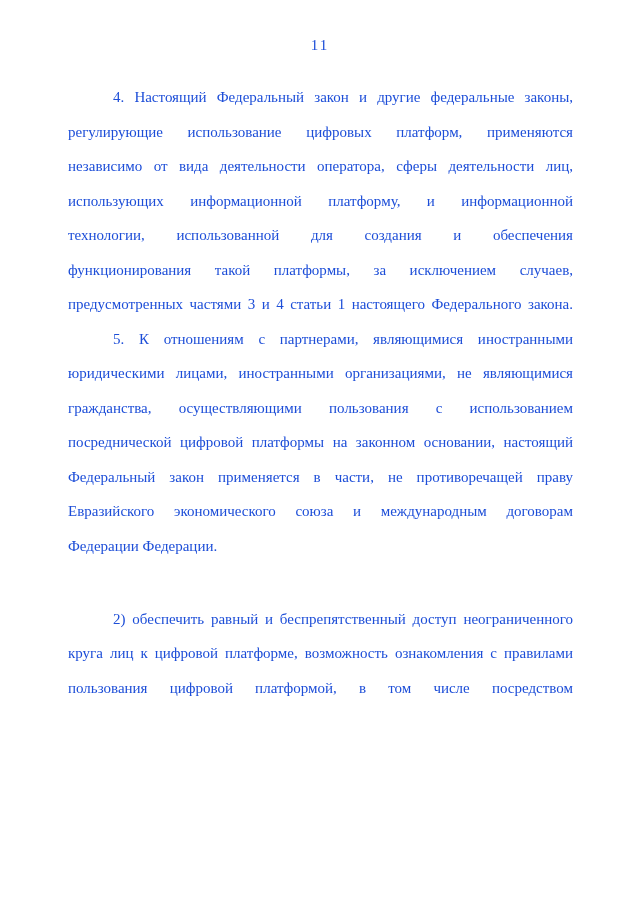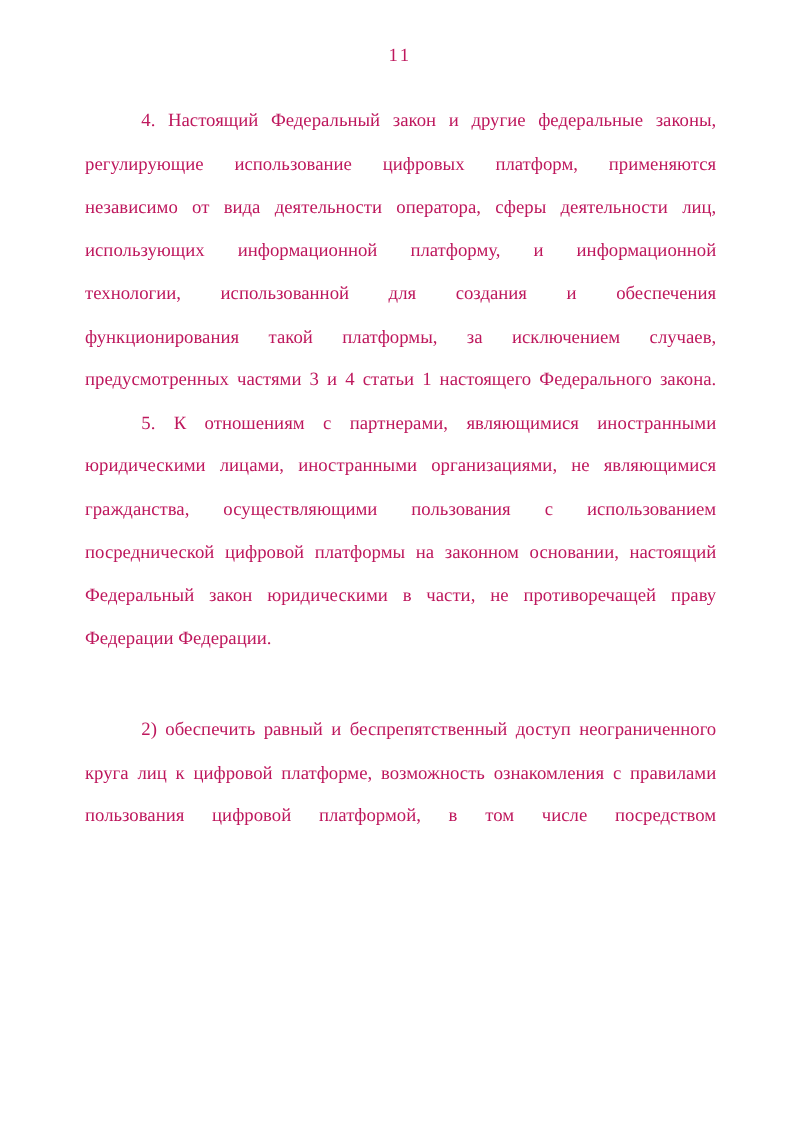--- a/index.html
+++ b/index.html
@@ -6,21 +6,21 @@
     margin: 0;
     padding: 0;
     background: #ffffff;
   }
   .page {
     position: relative;
     width: 640px;
     height: 905px;
     background: #ffffff;
     font-family: "Liberation Serif", "DejaVu Serif", serif;
-    color: #be185d;
+    color: #1d4ed8;
     overflow: hidden;
   }
   .pagenum {
     position: absolute;
     top: 37px;
     left: 0;
     width: 100%;
     text-align: center;
     font-size: 15px;
     line-height: 16px;
@@ -79,21 +79,22 @@
       <div class="ln">технологии, использованной для создания и обеспечения</div>
       <div class="ln">функционирования такой платформы, за исключением случаев,</div>
       <div class="ln">предусмотренных частями 3 и 4 статьи 1 настоящего Федерального закона.</div>
     </div>
 
     <div class="para">
       <div class="ln first">5. К отношениям с партнерами, являющимися иностранными</div>
       <div class="ln">юридическими лицами, иностранными организациями, не являющимися</div>
       <div class="ln">гражданства, осуществляющими пользования с использованием</div>
       <div class="ln">посреднической цифровой платформы на законном основании, настоящий</div>
-      <div class="ln">Федеральный закон юридическими в части, не противоречащей праву</div>
+      <div class="ln">Федеральный закон применяется в части, не противоречащей праву</div>
+      <div class="ln">Евразийского экономического союза и международным договорам</div>
       <div class="ln end">Федерации Федерации.</div>
     </div>
 
     <div class="article">
       <div class="label"></div>
       <div class="title">
         <div class="hl"></div>
         <div class="hl end"></div>
       </div>
     </div>

